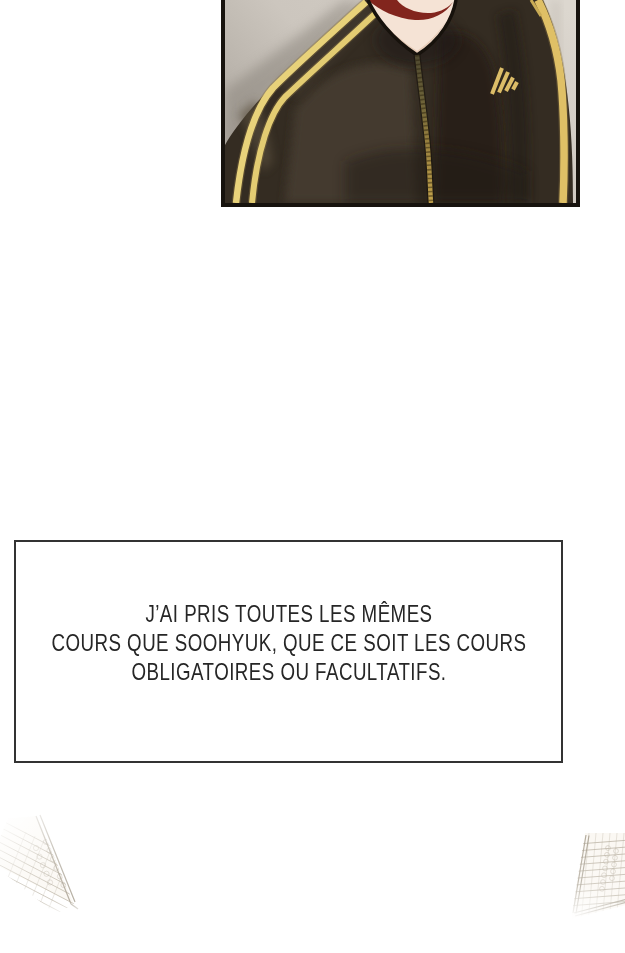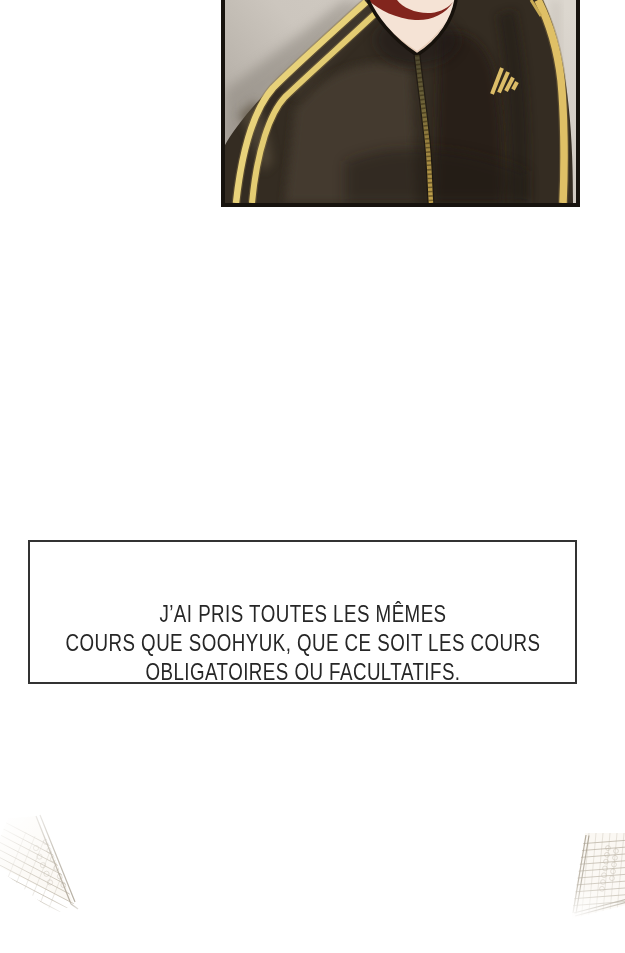--- a/index.html
+++ b/index.html
@@ -11,21 +11,21 @@
   .page{position:absolute;inset:0;}
   
   .panel{
     position:absolute;left:221px;top:0;width:359px;height:207px;
     box-sizing:border-box;border:4px solid #17130e;border-top:none;
     background:#c9c3bb;
   }
   .panel svg{display:block;width:351px;height:203px;}
   
   .voicebox{
-    position:absolute;left:28px;top:540px;width:549px;height:144px;
+    position:absolute;left:14px;top:540px;width:549px;height:223px;
     box-sizing:border-box;border:2px solid #333333;background:#ffffff;
   }
   .vo-inner{
     position:absolute;left:50%;top:57px;width:740px;
     transform:translateX(-50%) scaleX(0.78);
     transform-origin:center top;
     text-align:center;color:#262626;
     font-size:24px;line-height:29px;font-weight:500;letter-spacing:0.6px;
     white-space:nowrap;
   }

